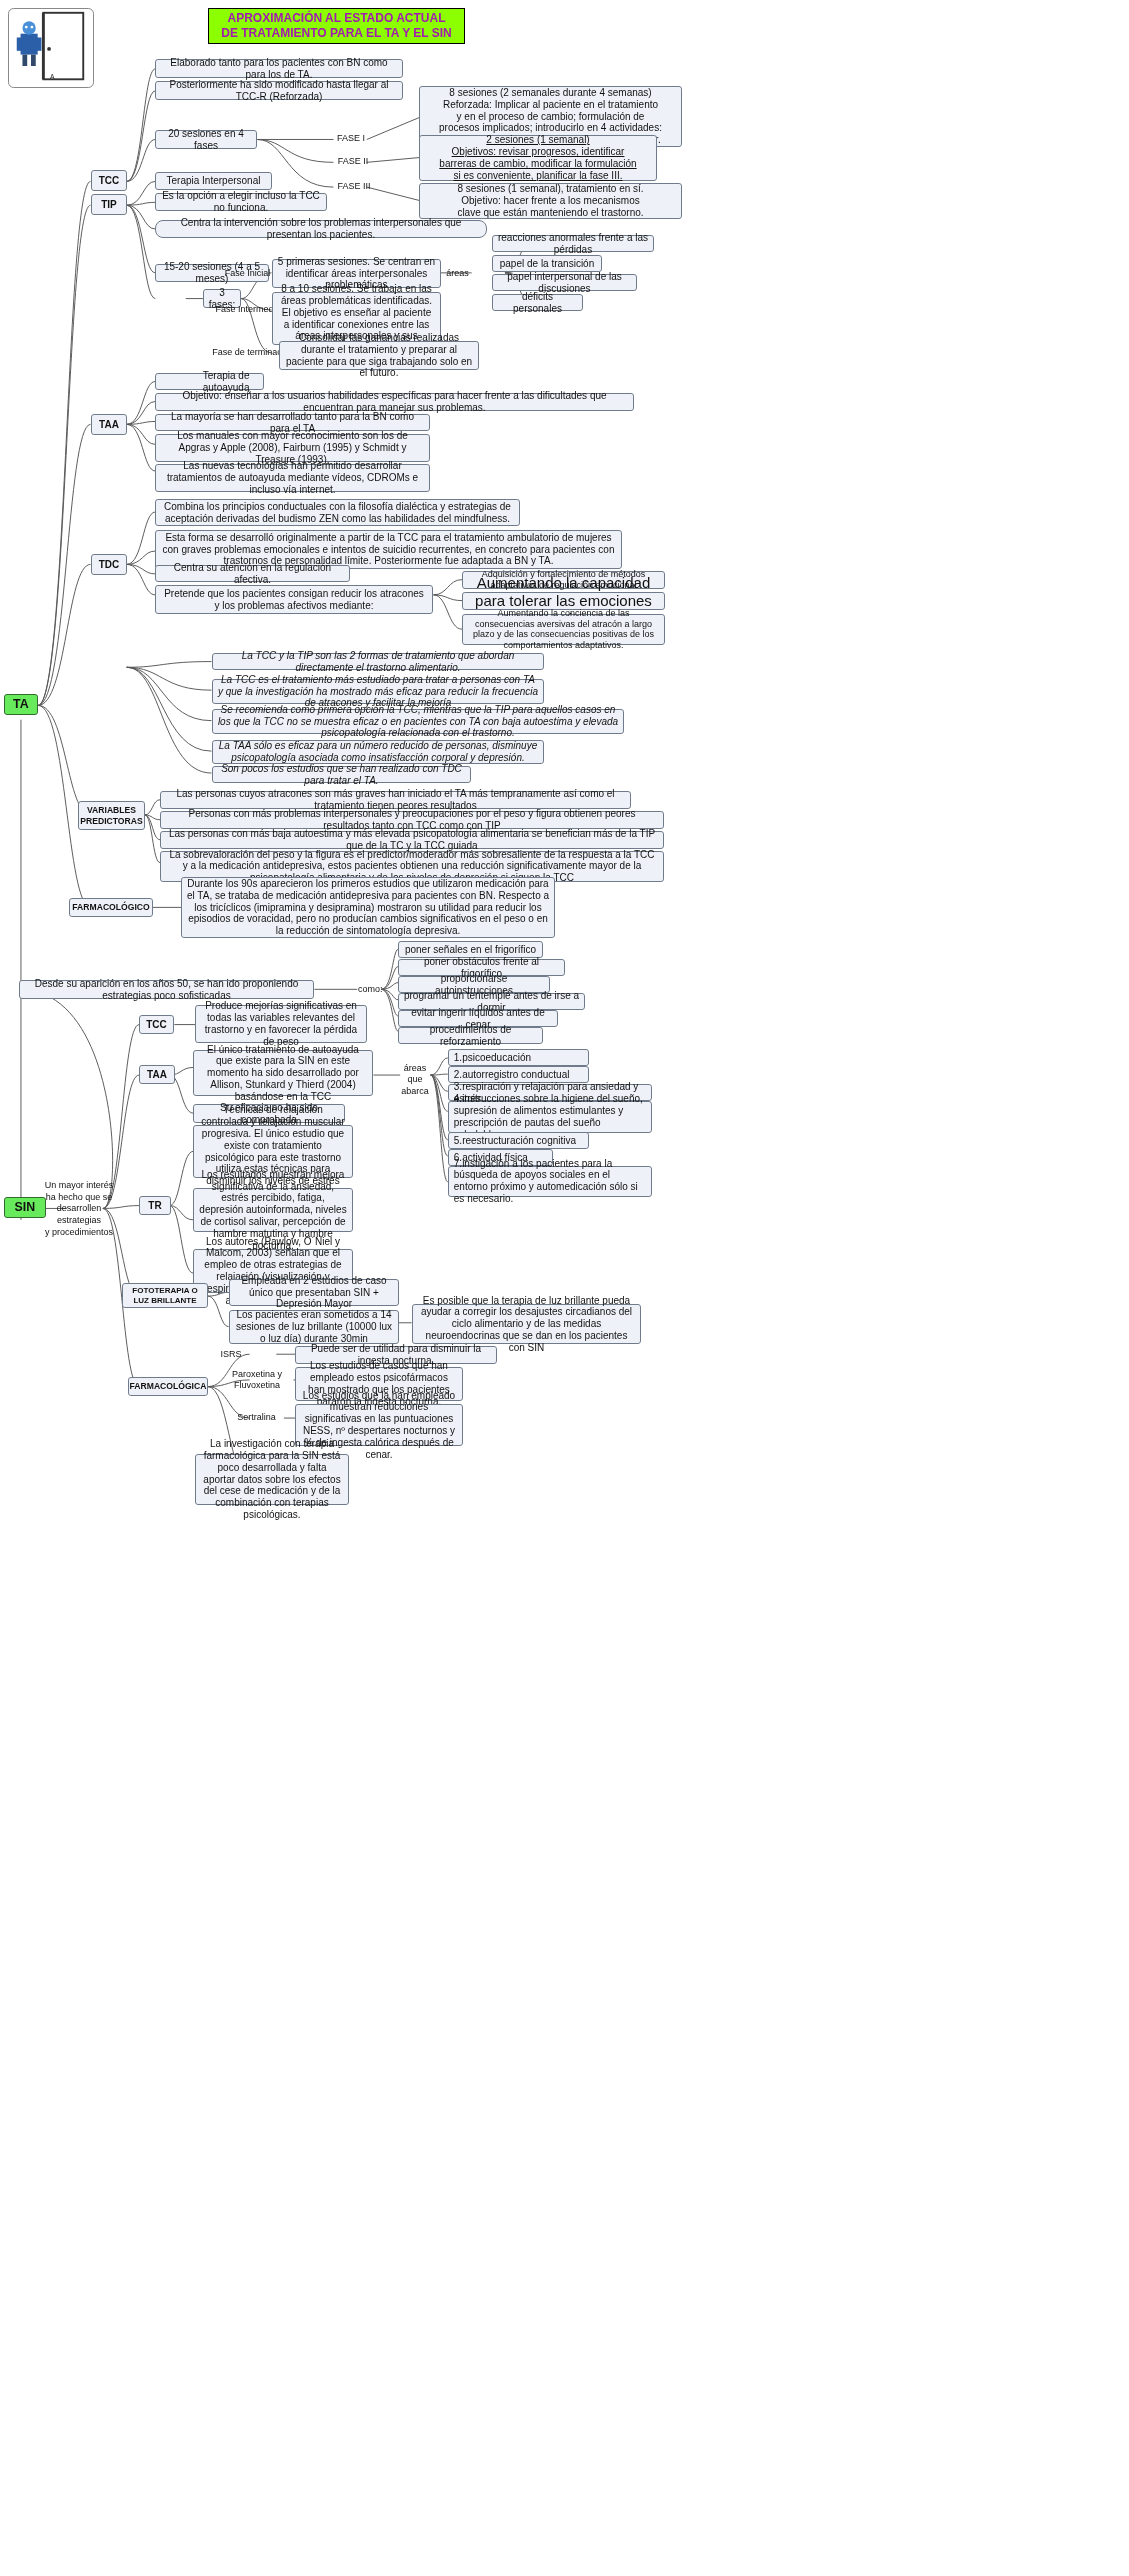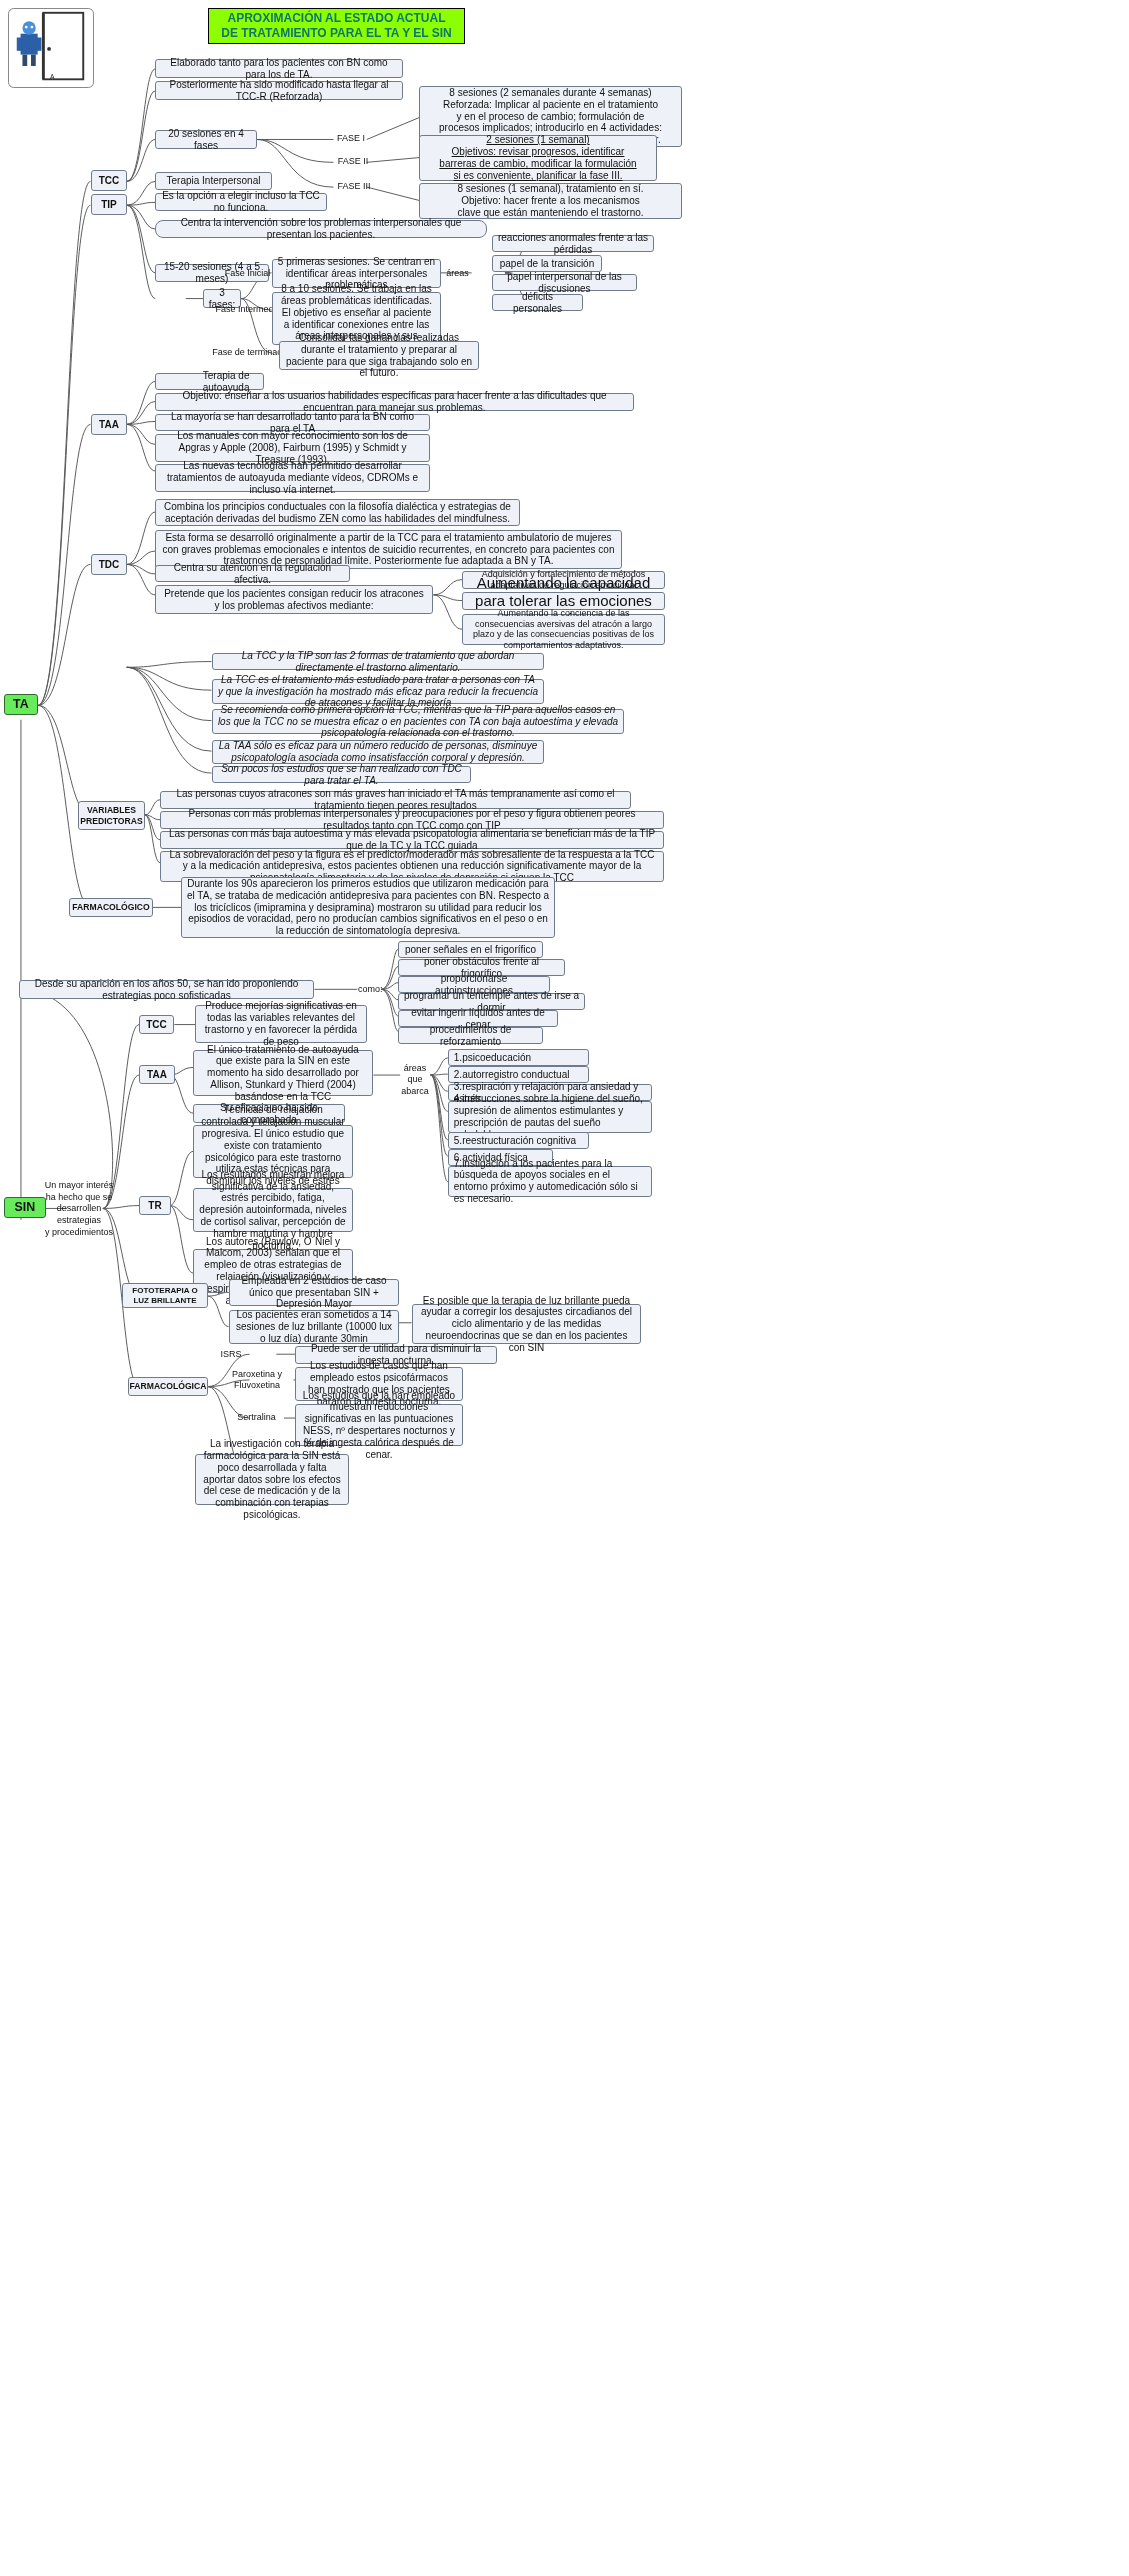--- a/index.html
+++ b/index.html
@@ -5,21 +5,21 @@
   html,body{margin:0;padding:0;background:#ffffff;}
   body{font-family:"Liberation Sans", sans-serif;}
   #canvas{position:relative;width:1129px;height:2576px;background:#fff;overflow:hidden;}
   .node{position:absolute;box-sizing:border-box;background:#eef1f7;border:1px solid #6f7b8a;
         border-radius:2.9px;font-size:10px;line-height:1.18;color:#111;
         display:flex;align-items:center;justify-content:center;text-align:center;padding:2.9px 4.8px;}
   .node.green{background:#67ea5b;border:1px solid #2f6b2a;font-weight:bold;}
   .node.bold{font-weight:bold;}
   .node.ital{font-style:italic;}
   .title{position:absolute;background:#8cff00;border:1px solid #000;text-align:center;
-         font-weight:bold;font-size:12px;line-height:1.25;color:#0f766e;display:flex;
+         font-weight:bold;font-size:12px;line-height:1.25;color:#a21caf;display:flex;
          align-items:center;justify-content:center;padding:2.9px 7.6px;box-sizing:border-box;}
   .lbl{position:absolute;font-size:9px;color:#111;text-align:center;line-height:1.15;}
   svg.links{position:absolute;left:0;top:0;width:1129px;height:2576px;pointer-events:none;}
   .doorbox{position:absolute;border:1px solid #888;border-radius:5.7px;background:#fff;}
 </style>
 </head>
 <body>
 
 <div id="canvas">
 

